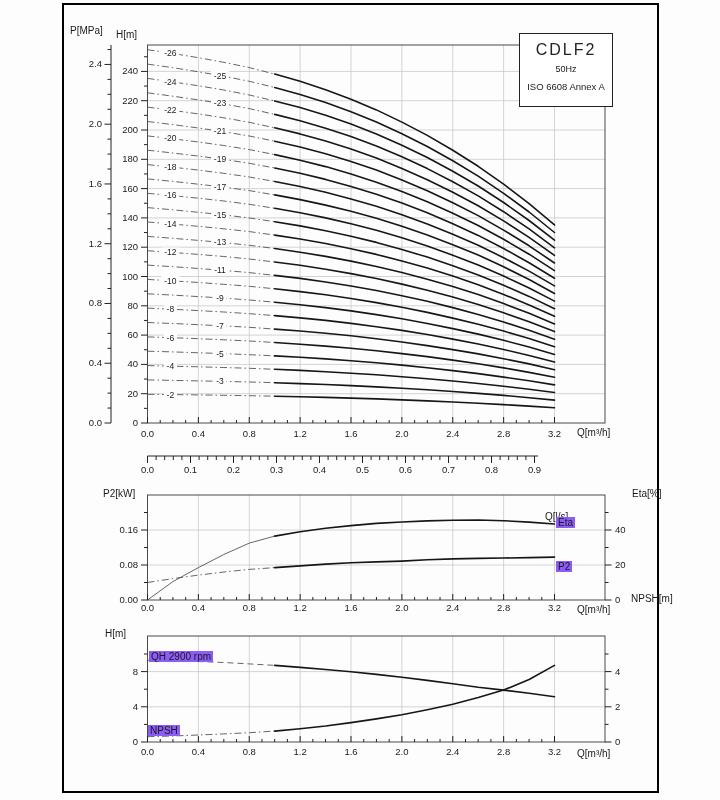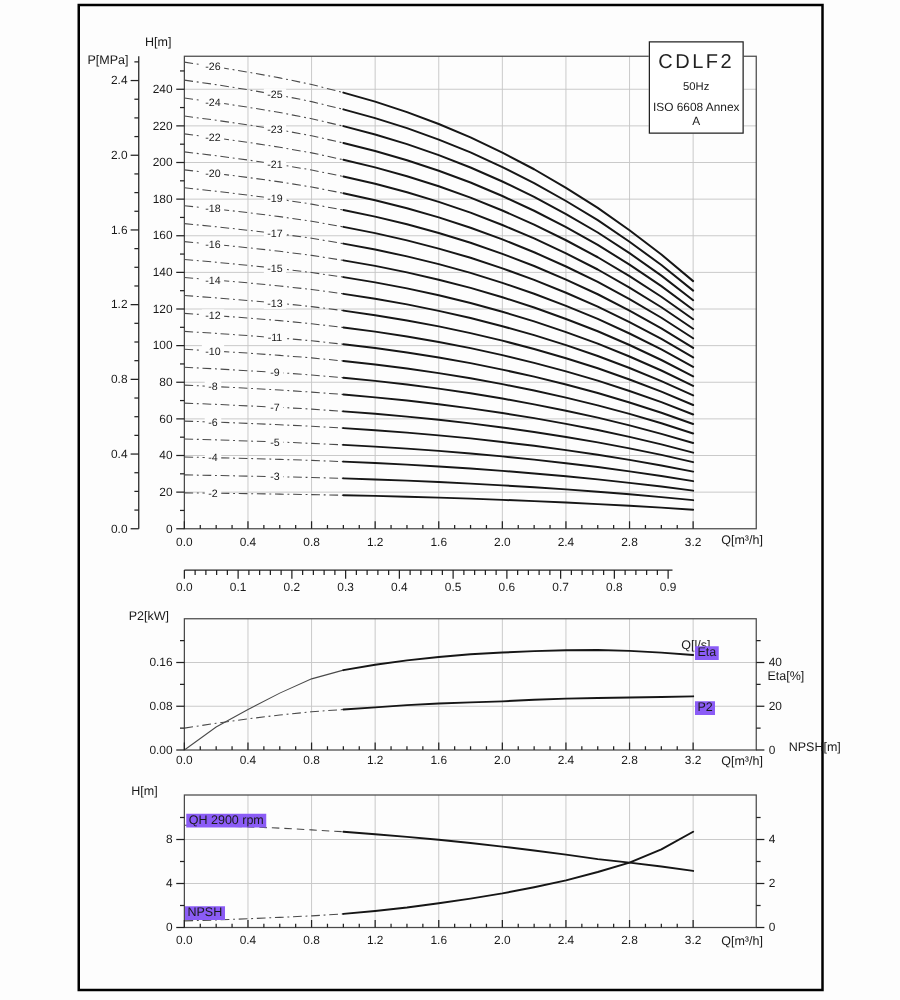--- a/index.html
+++ b/index.html
@@ -10,21 +10,21 @@
   svg.canvas{position:absolute;left:0;top:0;z-index:1;}
   svg text{font-family:"Liberation Sans",sans-serif;font-size:9.5px;fill:#1a1a1a;}
   svg text.small{font-size:8.5px;}
   .grid{stroke:#c6c6c6;stroke-width:0.75;}
   .frame{fill:none;stroke:#4a4a4a;stroke-width:1;}
   .tickline{stroke:#222;stroke-width:1;}
   .curve{fill:none;stroke:#161616;stroke-width:1.6;stroke-linejoin:round;stroke-linecap:round;}
   .lead{fill:none;stroke:#4a4a4a;stroke-width:0.85;}
   .lbl{position:absolute;font-size:10px;white-space:nowrap;z-index:2;line-height:11px;}
   .lbl.bg{background:#8b5cf6;padding:0 2px;}
-  .titlebox{position:absolute;left:519px;top:33px;width:76px;height:74px;background:#fff;
+  .titlebox{position:absolute;left:519px;top:33px;width:94px;height:74px;background:#fff;
         border:1.2px solid #222;box-sizing:border-box;text-align:center;z-index:3;}
   .titlebox .model{font-size:16px;letter-spacing:2px;margin-top:7px;color:#222;}
   .titlebox .freq{font-size:9px;margin-top:5px;}
   .titlebox .std{font-size:9.5px;margin-top:7px;}
 </style>
 </head>
 <body>
 
 <div class="page">
   <div class="outer-border"></div>
@@ -496,27 +496,27 @@
           <text x="615" y="709.8" text-anchor="start" class="">2</text>
           <line x1="605" y1="671.6" x2="611.5" y2="671.6" class="tickline"></line>
           <text x="615" y="674.6" text-anchor="start" class="">4</text>
           <line x1="605" y1="724.4" x2="608.5" y2="724.4" class="tickline"></line>
           <line x1="605" y1="689.2" x2="608.5" y2="689.2" class="tickline"></line>
           <line x1="605" y1="654" x2="608.5" y2="654" class="tickline"></line>
         </g>
       </g>
     </svg>
 
-  <div class="lbl" style="left:70px;top:43px;">P[MPa]</div>
+  <div class="lbl" style="left:70px;top:25px;">P[MPa]</div>
   <div class="lbl" style="left:116px;top:29px;">H[m]</div>
   <div class="lbl" style="left:577px;top:427px;">Q[m³/h]</div>
   <div class="lbl" style="left:545px;top:463px;margin-top:48px;">Q[l/s]</div>
 
   <div class="lbl" style="left:103px;top:488px;">P2[kW]</div>
-  <div class="lbl" style="left:614px;top:488px;margin-top:48px;">Eta[%]</div>
+  <div class="lbl" style="left:632px;top:488px;">Eta[%]</div>
   <div class="lbl" style="left:577px;top:604px;">Q[m³/h]</div>
   <div class="lbl bg" style="left:556px;top:517px;">Eta</div>
   <div class="lbl bg" style="left:556px;top:561px;">P2</div>
 
   <div class="lbl" style="left:105px;top:628px;">H[m]</div>
   <div class="lbl" style="left:615px;top:593px;margin-left:16px;">NPSH[m]</div>
   <div class="lbl" style="left:577px;top:748px;">Q[m³/h]</div>
   <div class="lbl bg" style="left:149px;top:651px;">QH 2900 rpm</div>
   <div class="lbl bg" style="left:148px;top:725px;">NPSH</div>
 

